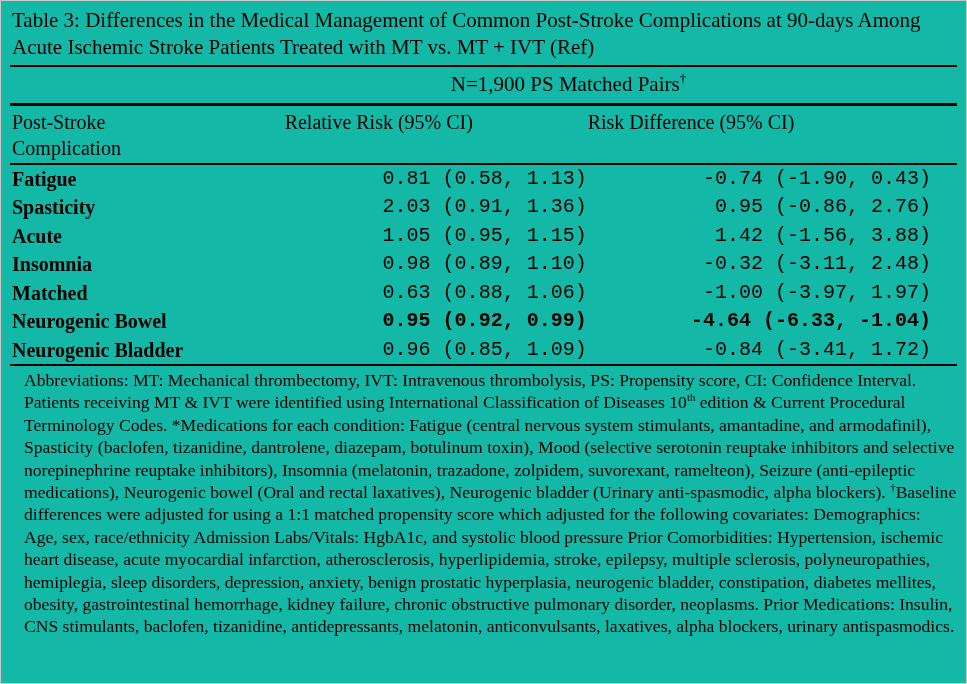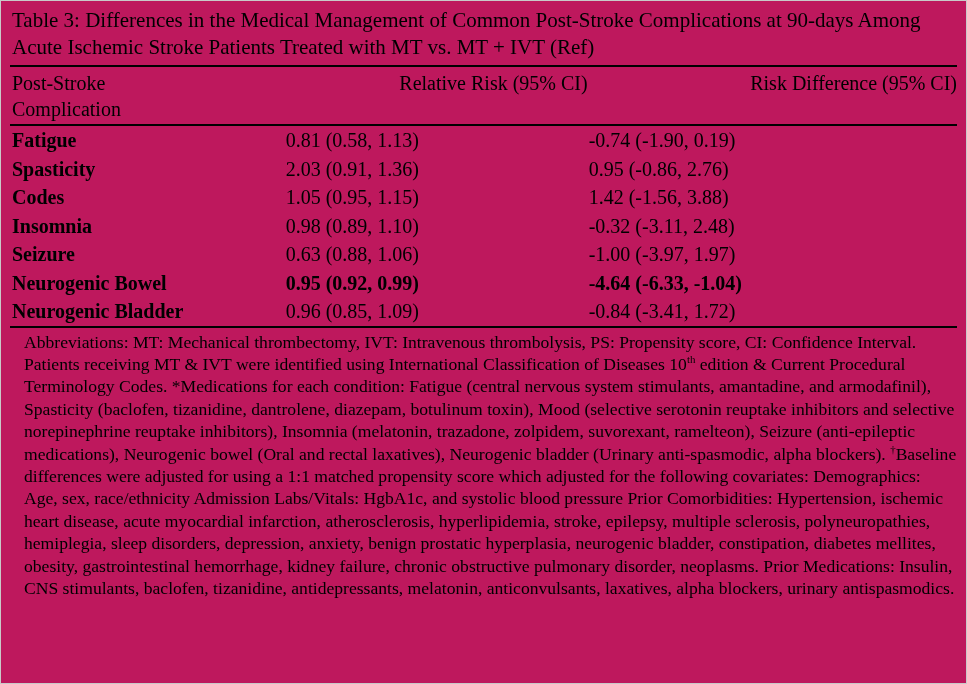--- a/index.html
+++ b/index.html
@@ -9,21 +9,21 @@
     color: #000000;
     font-family: "Liberation Serif", "DejaVu Serif", serif;
   }
   .page {
     box-sizing: border-box;
     width: 967px;
     height: 684px;
     border: 1px solid #c9c9c9;
     padding: 4px 9px 2px 9px;
     overflow: hidden;
-    background: #be185d;
+    background: #14b8a6;
   }
   .title {
     font-size: 21px;
     line-height: 27px;
     padding: 2px 2px 4px 2px;
     border-bottom: 2px solid #000;
   }
   table.study {
     width: 100%;
     border-collapse: collapse;
@@ -35,21 +35,21 @@
   tr.group-row td {
     font-size: 21px;
     text-align: center;
     padding: 4px 0 5px 170px;
     border-bottom: 3px solid #000;
   }
   tr.header-row th {
     font-weight: normal;
     font-size: 20px;
     vertical-align: top;
-    text-align: right;
+    text-align: left;
     padding: 3px 0 2px 0;
     border-bottom: 2px solid #000;
     line-height: 26px;
   }
   tr.header-row th.first {
     text-align: left;
     padding-left: 2px;
     text-decoration: underline;
   }
   .wrap-narrow {
@@ -59,21 +59,22 @@
   td {
     font-size: 20px;
     line-height: 26.5px;
   }
   tbody td.label {
     text-align: left;
     padding-left: 2px;
     font-weight: bold;
   }
   tbody td.val {
-    text-align: left;
+    text-align: right;
+    font-family: Liberation Mono, monospace;
   }
   tbody td.val3 {
     padding-right: 26px;
   }
   tbody tr:last-child td {
     border-bottom: 2px solid #000;
   }
   .bold { font-weight: bold; }
   sup {
     font-size: 62%;
@@ -94,53 +95,56 @@
 
   <div class="title">Table 3: Differences in the Medical Management of Common Post-Stroke Complications at 90-days Among Acute Ischemic Stroke Patients Treated with MT vs. MT + IVT (Ref)</div>
 
   <table class="study">
     <colgroup>
         <col class="c1">
         <col class="c2">
         <col class="c3">
       </colgroup>
     <thead>
+      <tr class="group-row">
+        <td colspan="3"><span>N=1,900 PS Matched Pairs</span><sup>†</sup></td>
+      </tr>
       <tr class="header-row">
         <th class="first"><span class="wrap-narrow">Post-Stroke Complication</span></th>
         <th>Relative Risk (95% CI)</th>
         <th>Risk Difference (95% CI)</th>
       </tr>
     </thead>
     <tbody>
     <tr>
       <td class="label">Fatigue</td>
       <td class="val">0.81 (0.58, 1.13)</td>
-      <td class="val val3">-0.74 (-1.90, 0.19)</td>
+      <td class="val val3">-0.74 (-1.90, 0.43)</td>
     </tr>
 
     <tr>
       <td class="label">Spasticity</td>
       <td class="val">2.03 (0.91, 1.36)</td>
       <td class="val val3">0.95 (-0.86, 2.76)</td>
     </tr>
 
     <tr>
-      <td class="label">Codes</td>
+      <td class="label">Acute</td>
       <td class="val">1.05 (0.95, 1.15)</td>
       <td class="val val3">1.42 (-1.56, 3.88)</td>
     </tr>
 
     <tr>
       <td class="label">Insomnia</td>
       <td class="val">0.98 (0.89, 1.10)</td>
       <td class="val val3">-0.32 (-3.11, 2.48)</td>
     </tr>
 
     <tr>
-      <td class="label">Seizure</td>
+      <td class="label">Matched</td>
       <td class="val">0.63 (0.88, 1.06)</td>
       <td class="val val3">-1.00 (-3.97, 1.97)</td>
     </tr>
 
     <tr>
       <td class="label">Neurogenic Bowel</td>
       <td class="val bold">0.95 (0.92, 0.99)</td>
       <td class="val val3 bold">-4.64 (-6.33, -1.04)</td>
     </tr>
 

